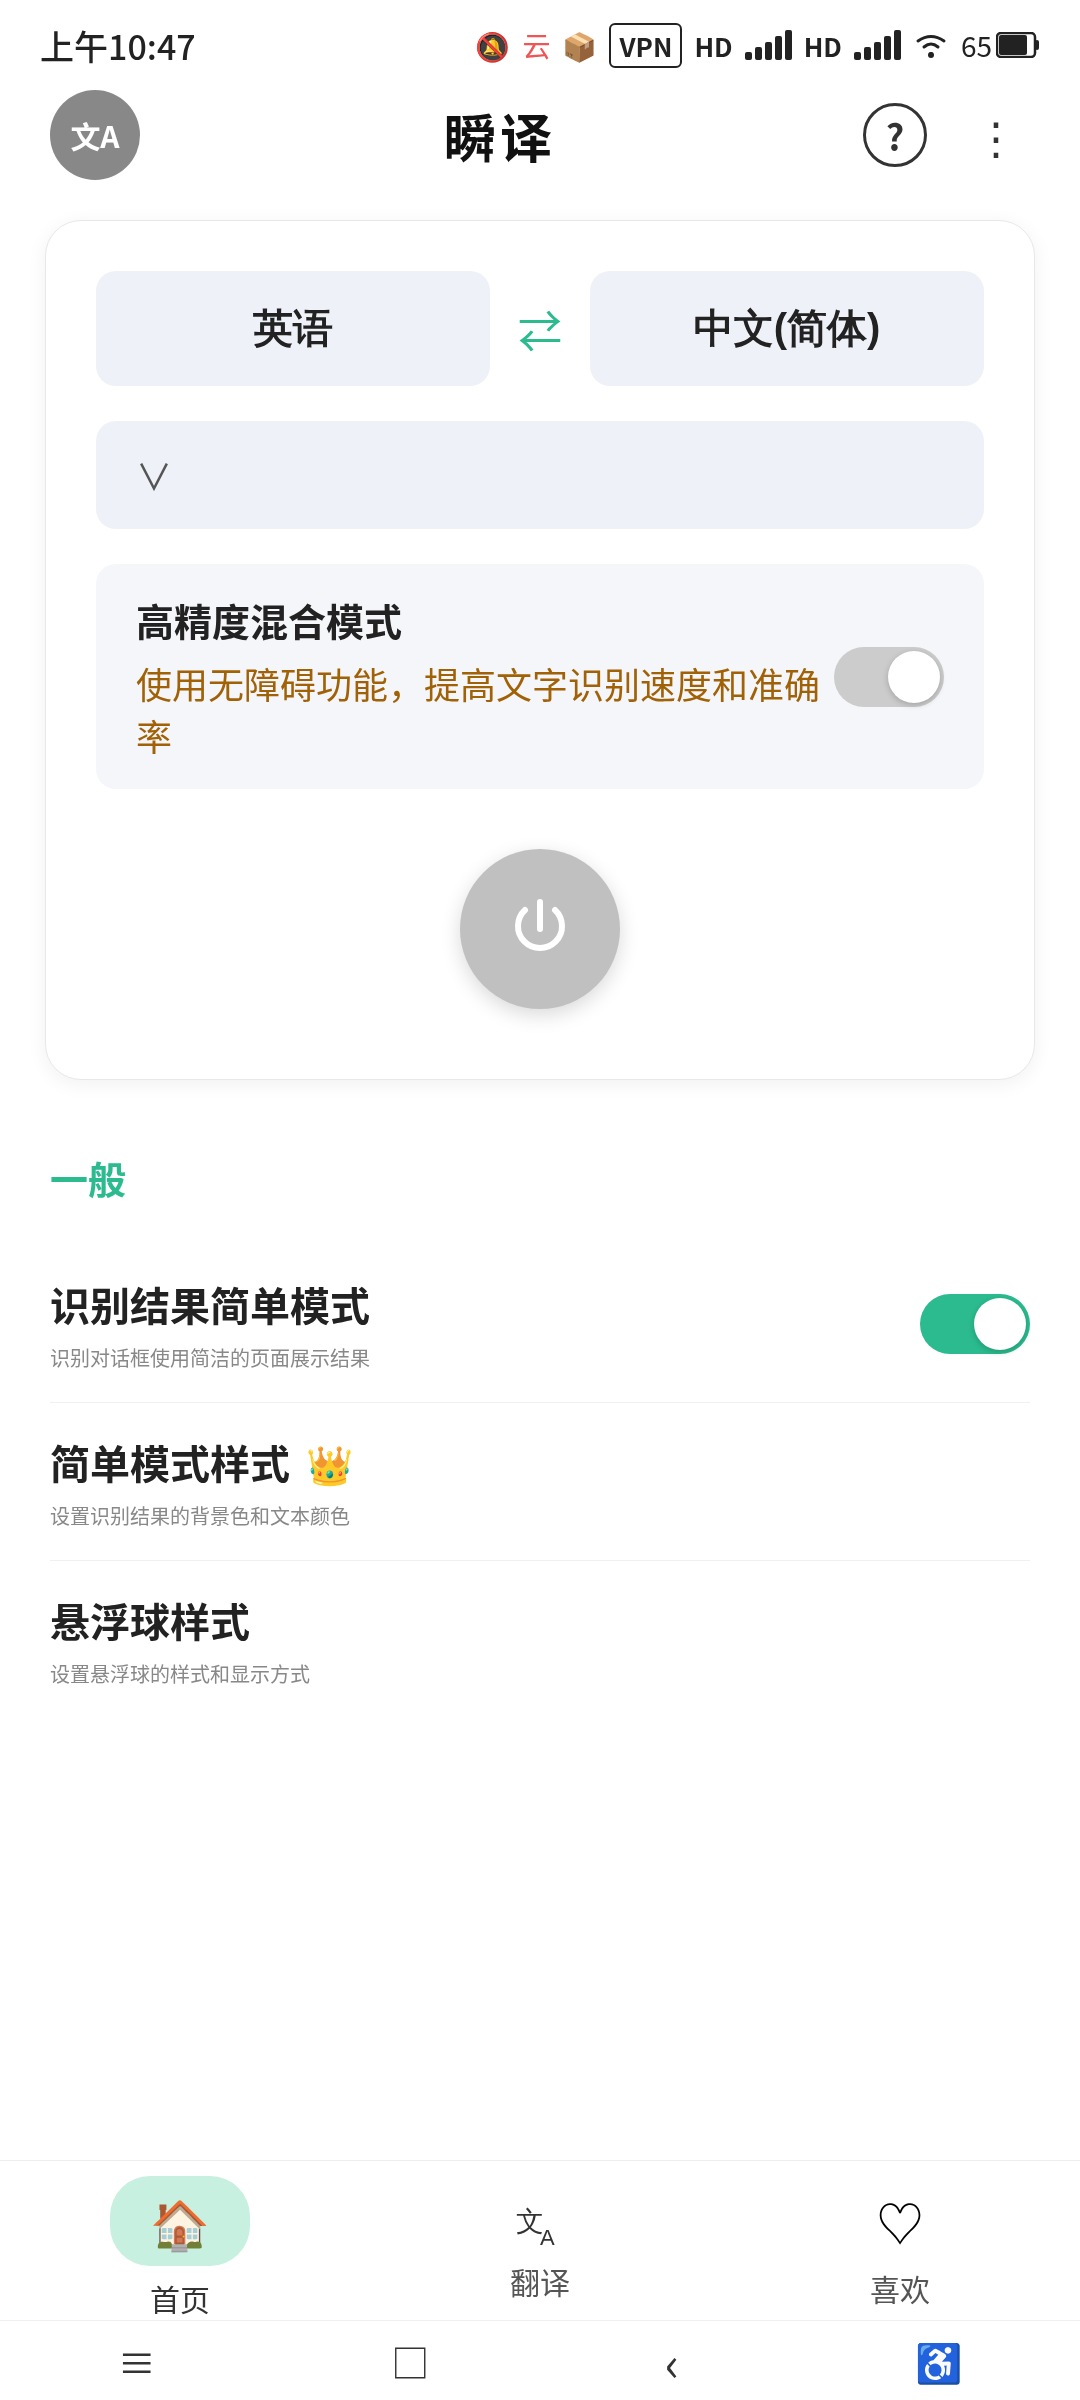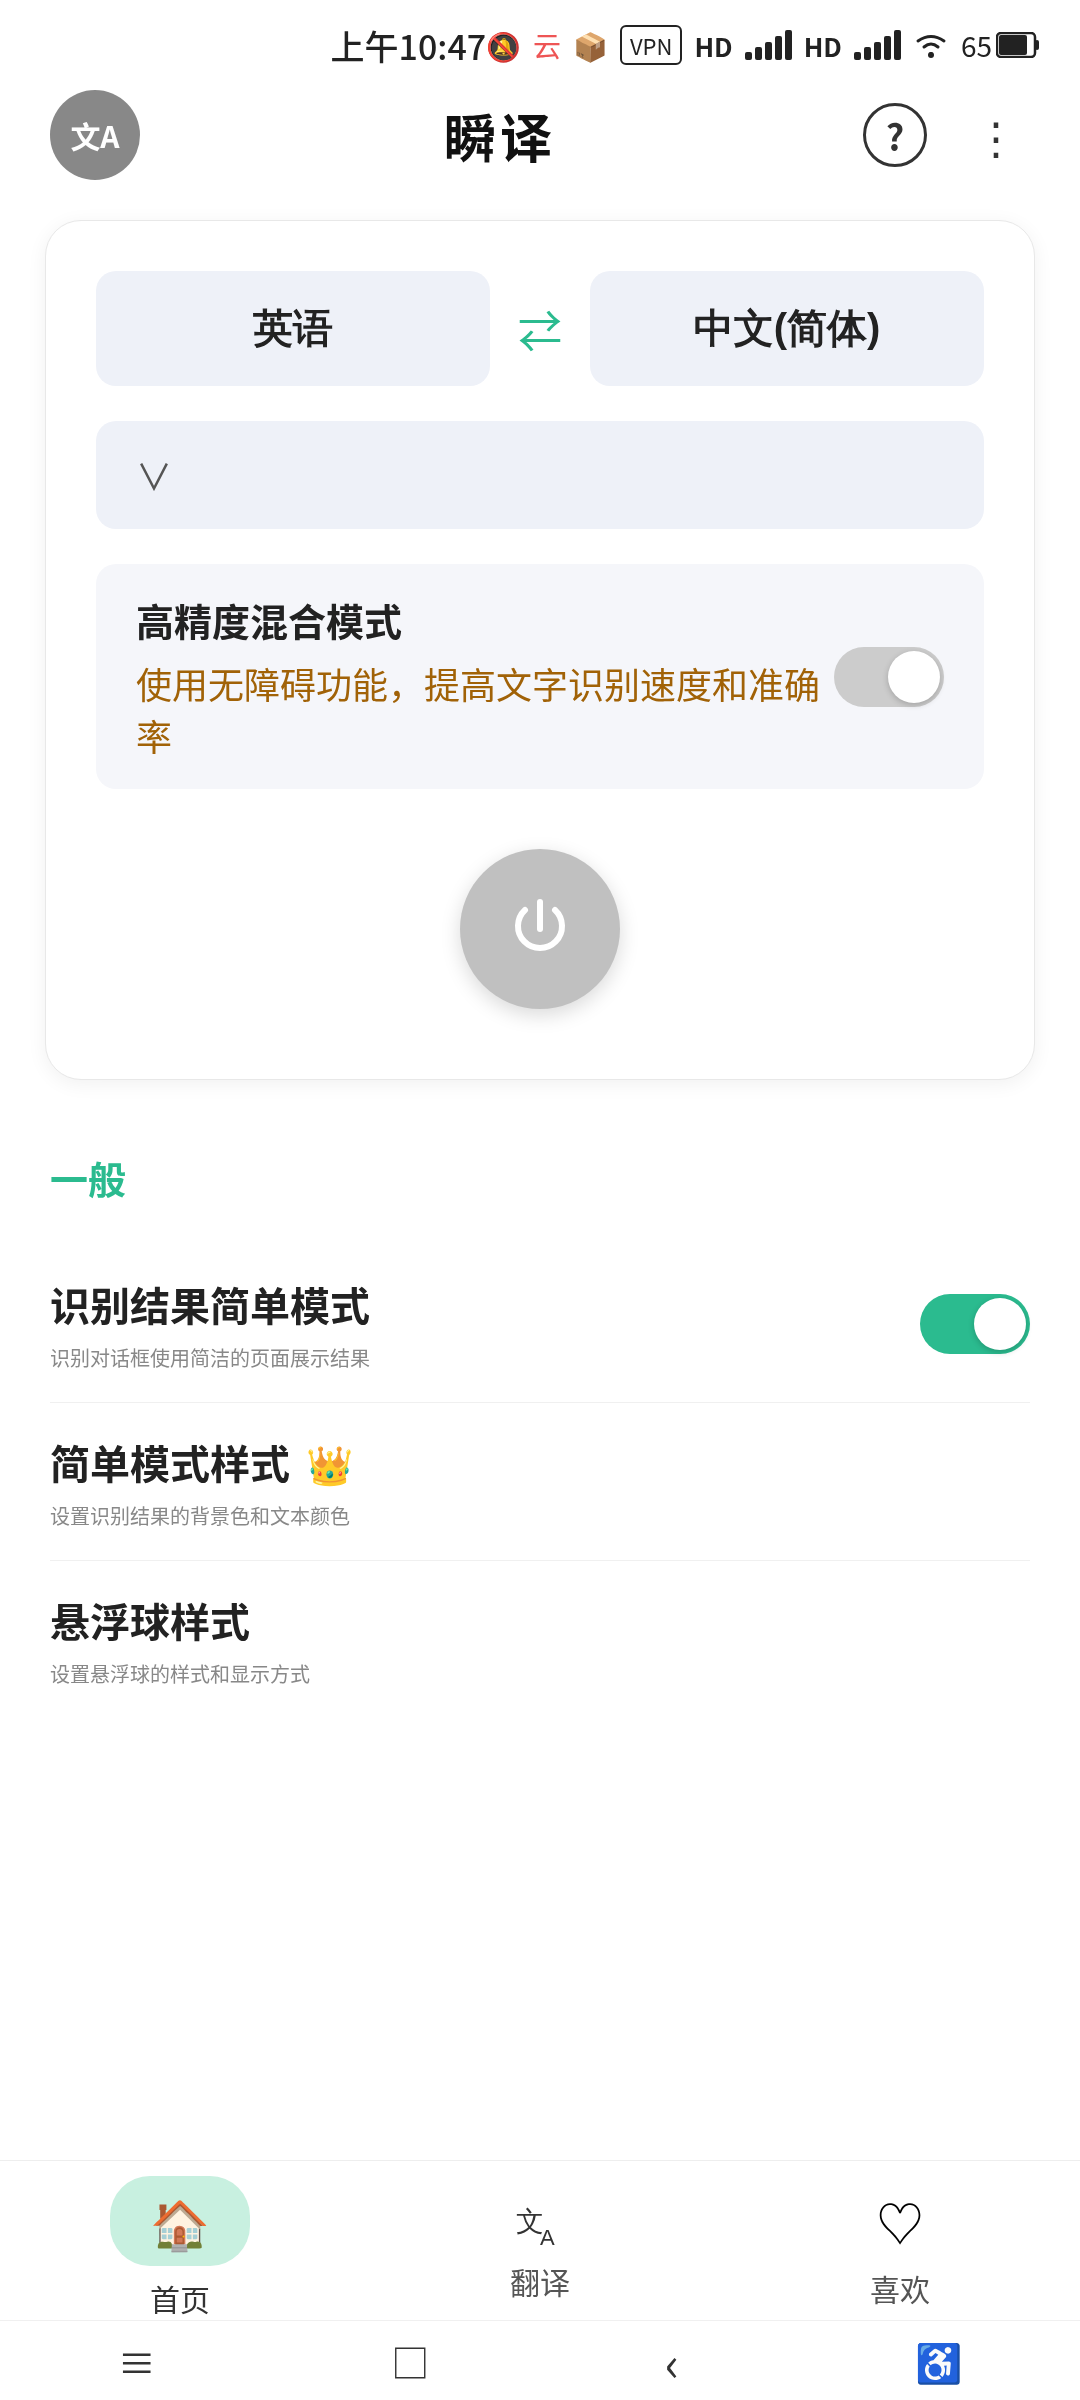--- a/index.html
+++ b/index.html
@@ -10,41 +10,42 @@
       min-height: 2400px;
       background: #ffffff;
       font-family: 'PingFang SC', 'Noto Sans CJK SC', sans-serif;
       position: relative;
       overflow-x: hidden;
     }
 
     
     .status-bar {
       display: flex;
-      justify-content: flex-end;
+      justify-content: space-between;
       align-items: center;
       padding: 20px 40px 10px;
       height: 80px;
     }
     .status-time {
       font-size: 34px;
       font-weight: 500;
       color: #222;
     }
     .status-icons {
       display: flex;
       align-items: center;
       gap: 12px;
     }
     .status-icon-text {
-      font-size: 22px;
+      font-size: 26px;
       color: #222;
       border: 2px solid #222;
       padding: 2px 8px;
       border-radius: 6px;
+      font-weight: bold;
     }
 
     
     .app-bar {
       display: flex;
       align-items: center;
       justify-content: space-between;
       padding: 20px 50px;
       height: 110px;
     }

